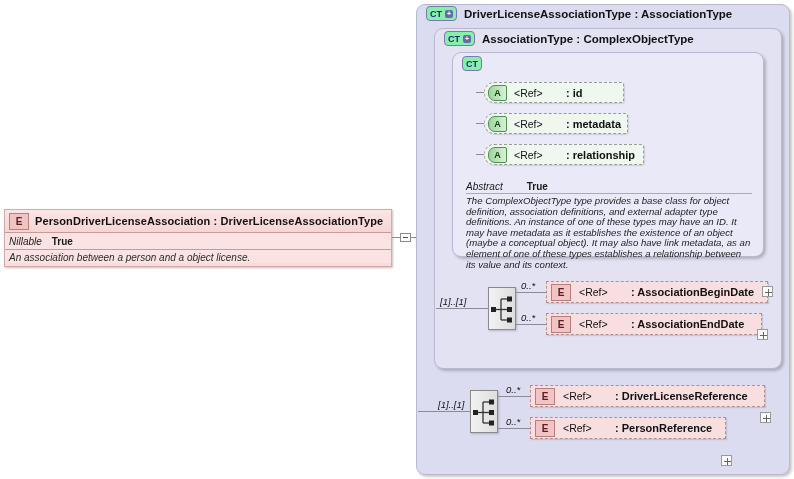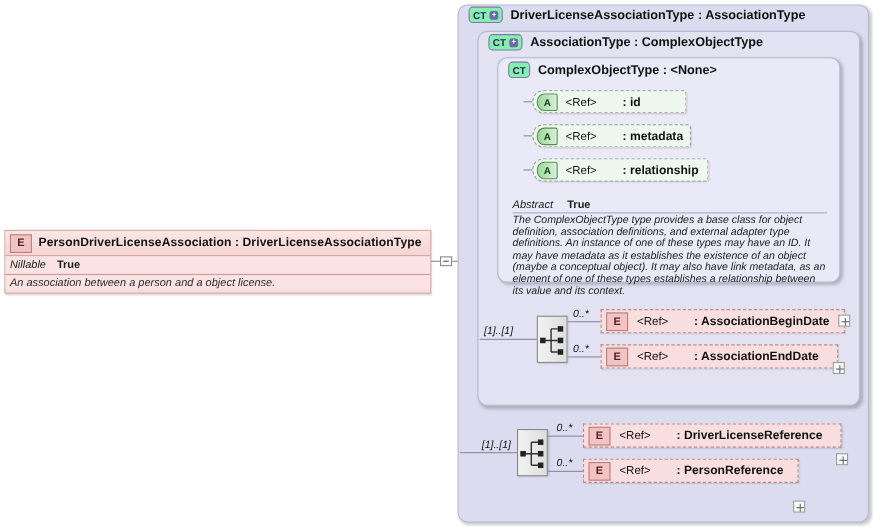--- a/index.html
+++ b/index.html
@@ -119,21 +119,21 @@
   .nm-txt{font-size:11px;color:#111;font-weight:600;}
 
   
   .absblock{
     position:absolute;left:466px;top:180px;width:286px;
   }
   .absblock .row{
     display:flex;align-items:center;height:13px;
     border-bottom:1px solid #a9a9c2;
   }
-  .absblock .row .k{font-style:italic;font-size:10px;margin-right:13px;}
+  .absblock .row .k{font-style:italic;font-size:10px;margin-right:24px;}
   .absblock .row .v{font-size:10px;font-weight:bold;}
   .absblock .txt{
     font-style:italic;font-size:9.6px;line-height:10.6px;
     color:#222;padding-top:2px;
   }
 
   
   .el-row{
     height:22px;
     border:1px dashed #b38f8f;
@@ -209,21 +209,20 @@
         <span class="plusbox">+</span>
     </div>
     <div class="panel-title">AssociationType : ComplexObjectType</div>
   </div>
 
   <div class="abs panel lvl3"></div>
   <div class="panel-hdr" style="left:462px;top:56px;">
     <div class="badge-ct">
       <span>CT</span>
     </div>
-    <div class="panel-title">ComplexObjectType : &lt;None&gt;</div>
   </div>
 
   <div class="abs conn-line" style="left:476px;top:92px;width:8px;height:1px;"></div>
   <div class="abs conn-line" style="left:476px;top:123px;width:8px;height:1px;"></div>
   <div class="abs conn-line" style="left:476px;top:154px;width:8px;height:1px;"></div>
 
   <div class="abs attr-row" style="left:484px;top:82px;width:140px;">
     <div class="badge-a">A</div>
     <div class="ref-txt">&lt;Ref&gt;</div>
     <div class="nm-txt">: id</div>

